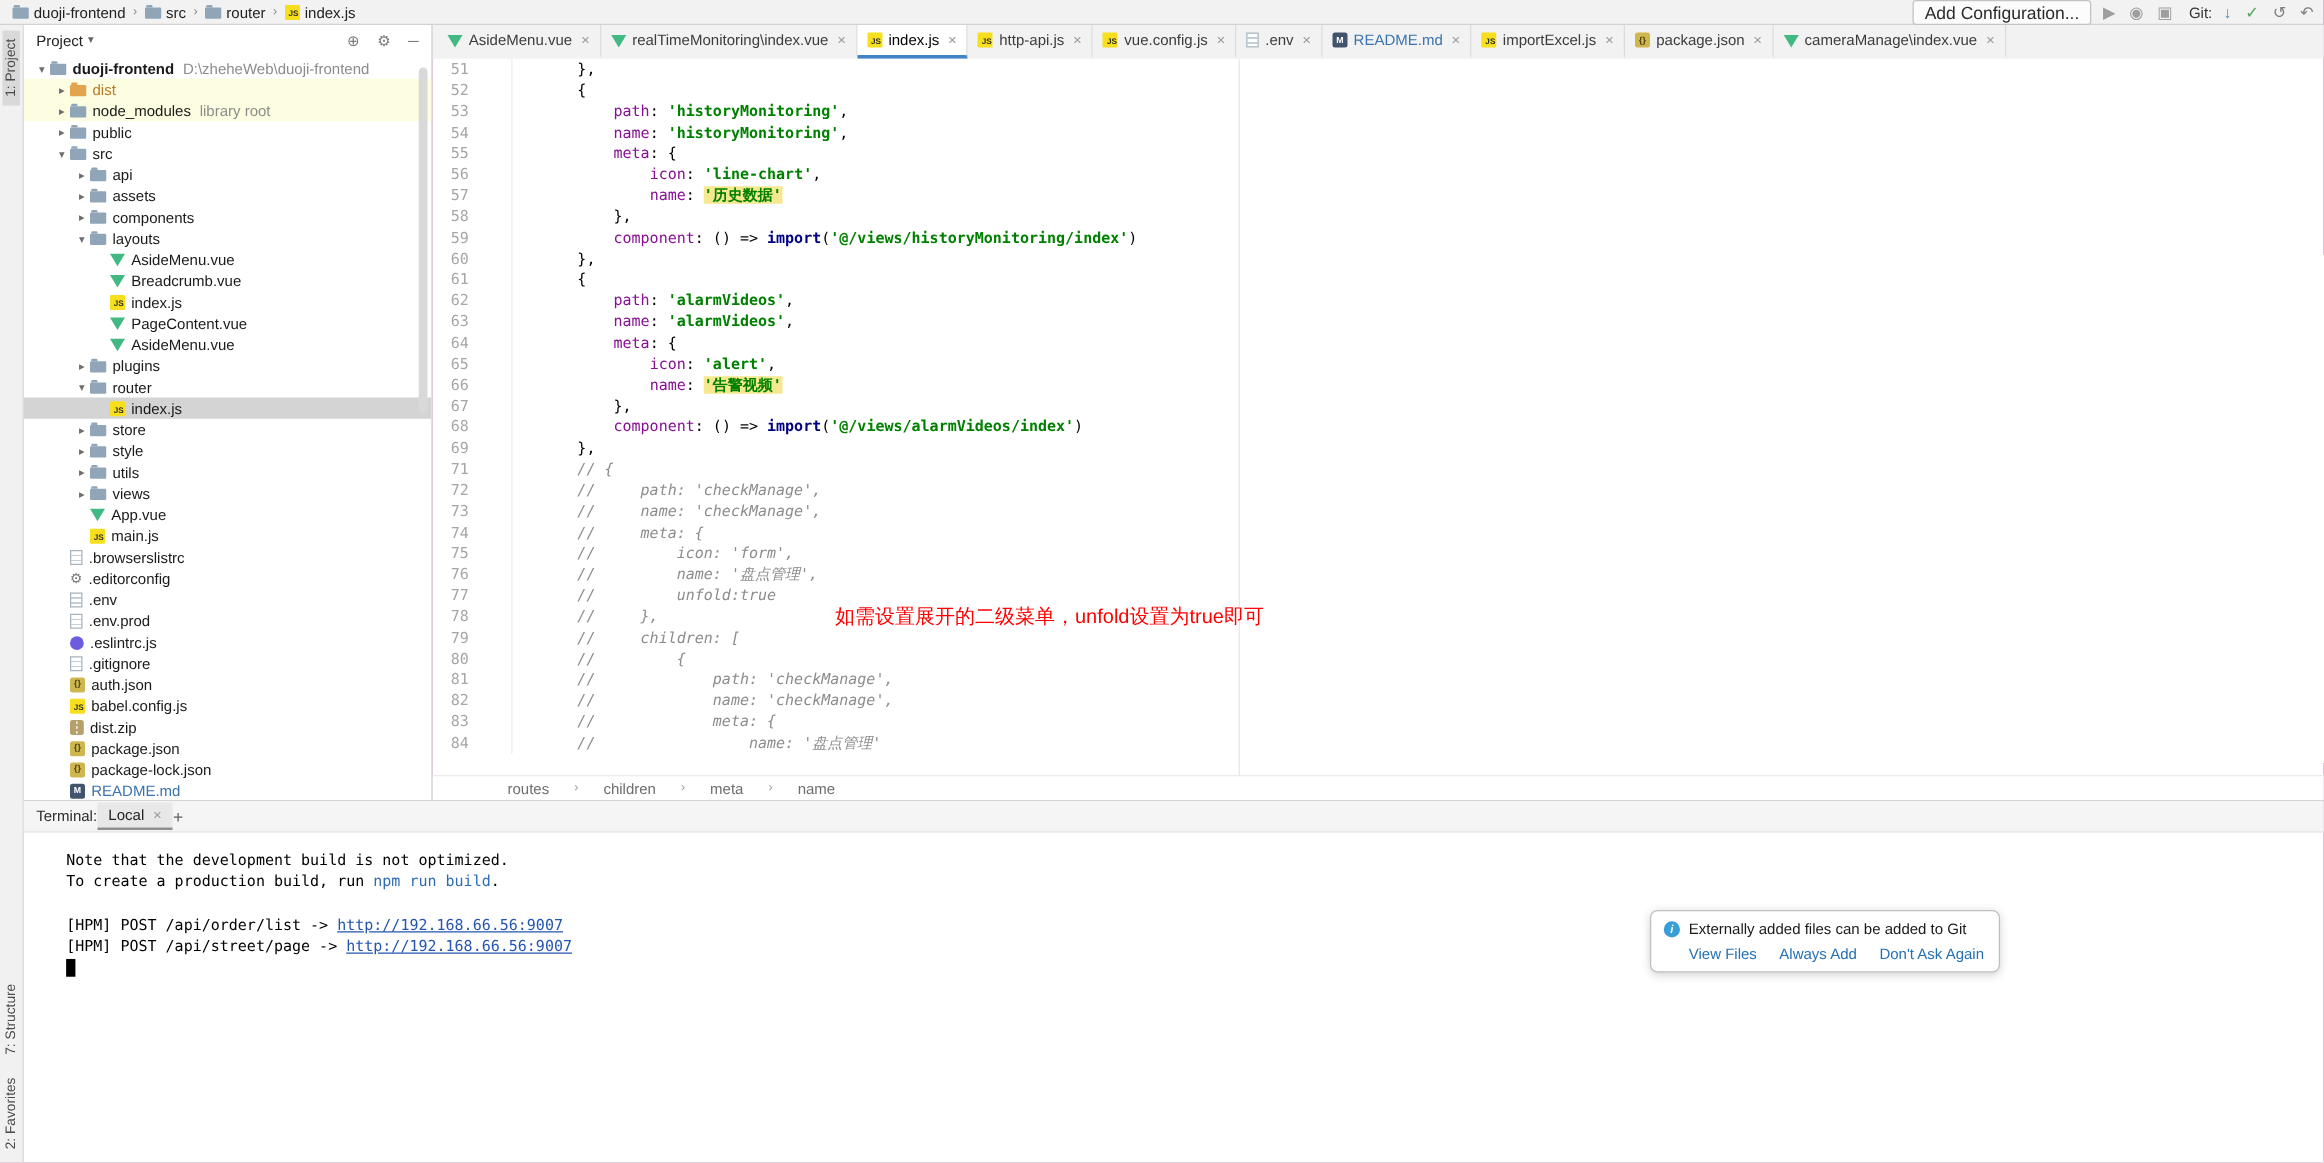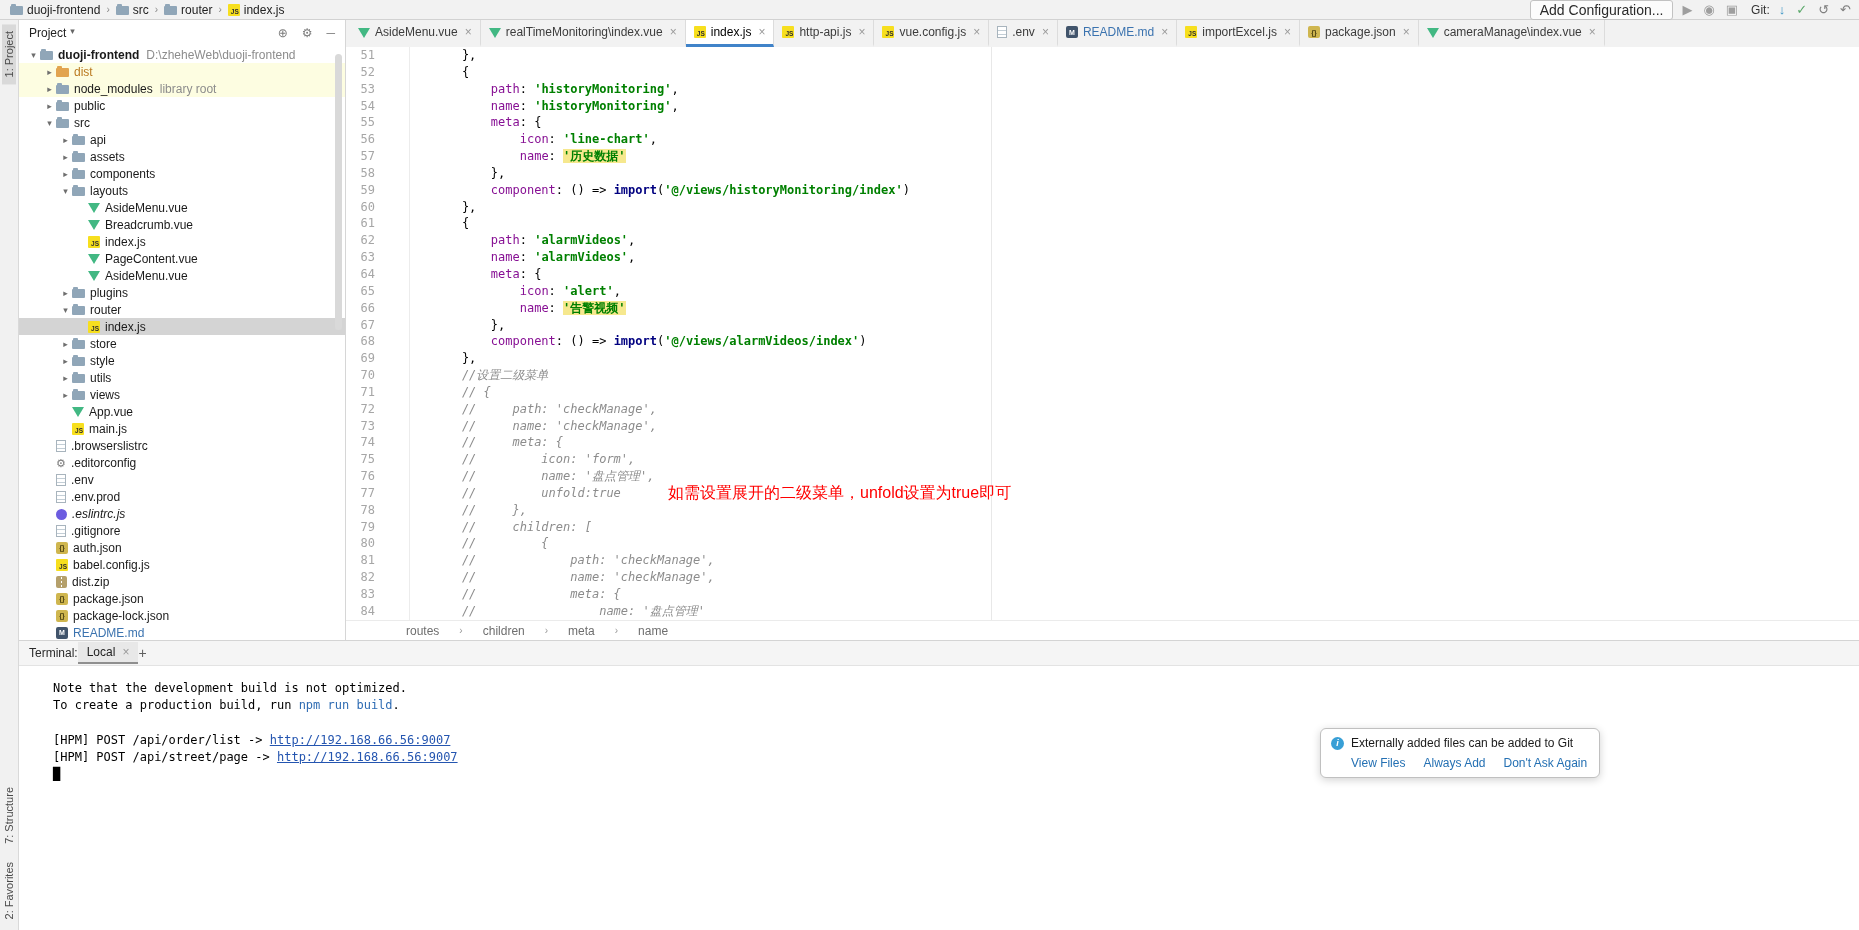--- a/index.html
+++ b/index.html
@@ -318,21 +318,21 @@
               <div class="tree-row" style="padding-left: 24px;">
                 <span class="chev"></span>
                 <span class="ico ico-file"></span>
                 <span class="tree-label">.env</span>
               </div>
               <div class="tree-row" style="padding-left: 24px;">
                 <span class="chev"></span>
                 <span class="ico ico-file"></span>
                 <span class="tree-label">.env.prod</span>
               </div>
-              <div class="tree-row" style="padding-left: 24px; font-style: italic;">
+              <div class="tree-row" style="padding-left: 24px;">
                 <span class="chev"></span>
                 <span class="ico ico-eslint"></span>
                 <span class="tree-label">.eslintrc.js</span>
               </div>
               <div class="tree-row" style="padding-left: 24px;">
                 <span class="chev"></span>
                 <span class="ico ico-file"></span>
                 <span class="tree-label">.gitignore</span>
               </div>
               <div class="tree-row" style="padding-left: 24px;">
@@ -492,24 +492,20 @@
                   <span class="ln">67</span>
                   <span class="lc"><span class="tok-t">        },</span></span>
                 </div>
                 <div class="code-line">
                   <span class="ln">68</span>
                   <span class="lc"><span class="tok-t">        </span><span class="tok-p">component</span><span class="tok-t">: () =&gt; </span><span class="tok-k">import</span><span class="tok-t">(</span><span class="tok-s">'@/views/alarmVideos/index'</span><span class="tok-t">)</span></span>
                 </div>
                 <div class="code-line">
                   <span class="ln">69</span>
                   <span class="lc"><span class="tok-t">    },</span></span>
-                </div>
-                <div class="code-line">
-                  <span class="ln">70</span>
-                  <span class="lc"><span class="tok-c">    //设置二级菜单</span></span>
                 </div>
                 <div class="code-line">
                   <span class="ln">71</span>
                   <span class="lc"><span class="tok-c">    // {</span></span>
                 </div>
                 <div class="code-line">
                   <span class="ln">72</span>
                   <span class="lc"><span class="tok-c">    //     path: 'checkManage',</span></span>
                 </div>
                 <div class="code-line">

